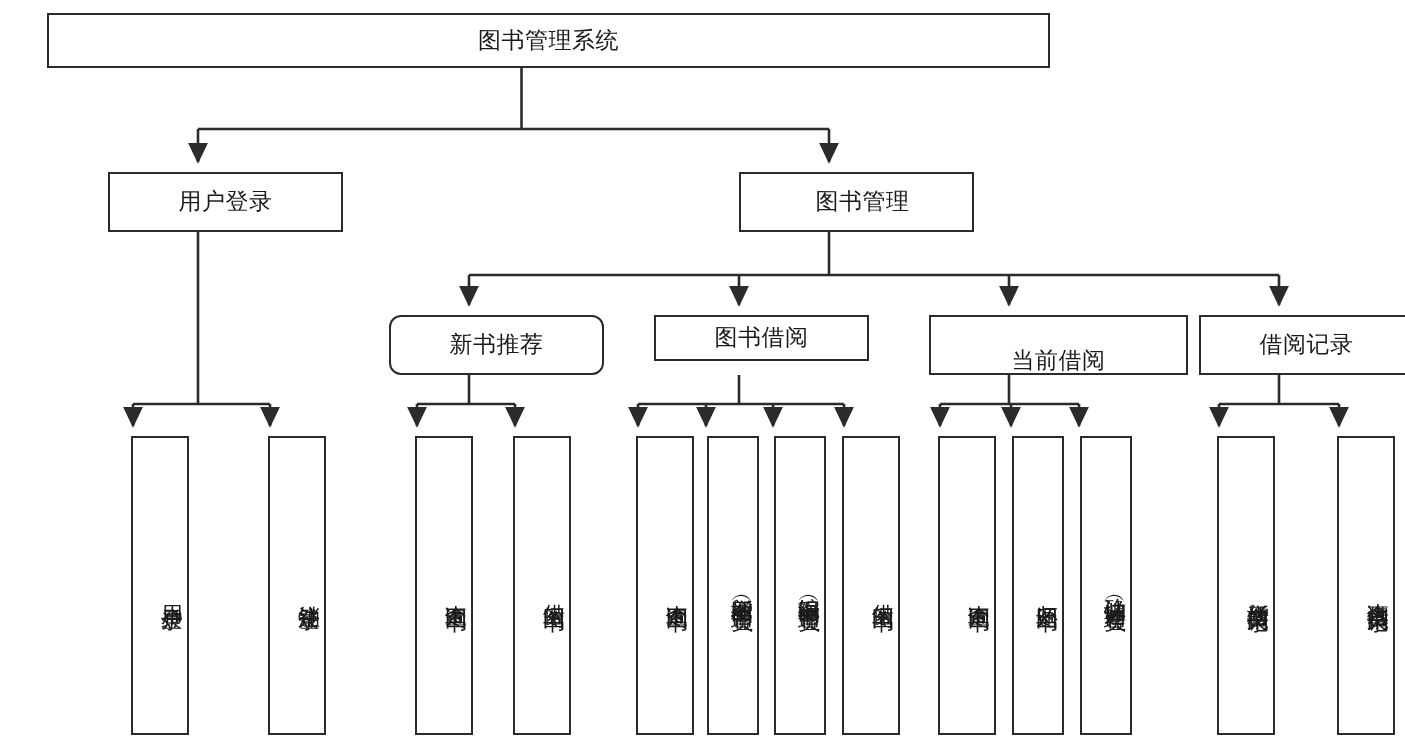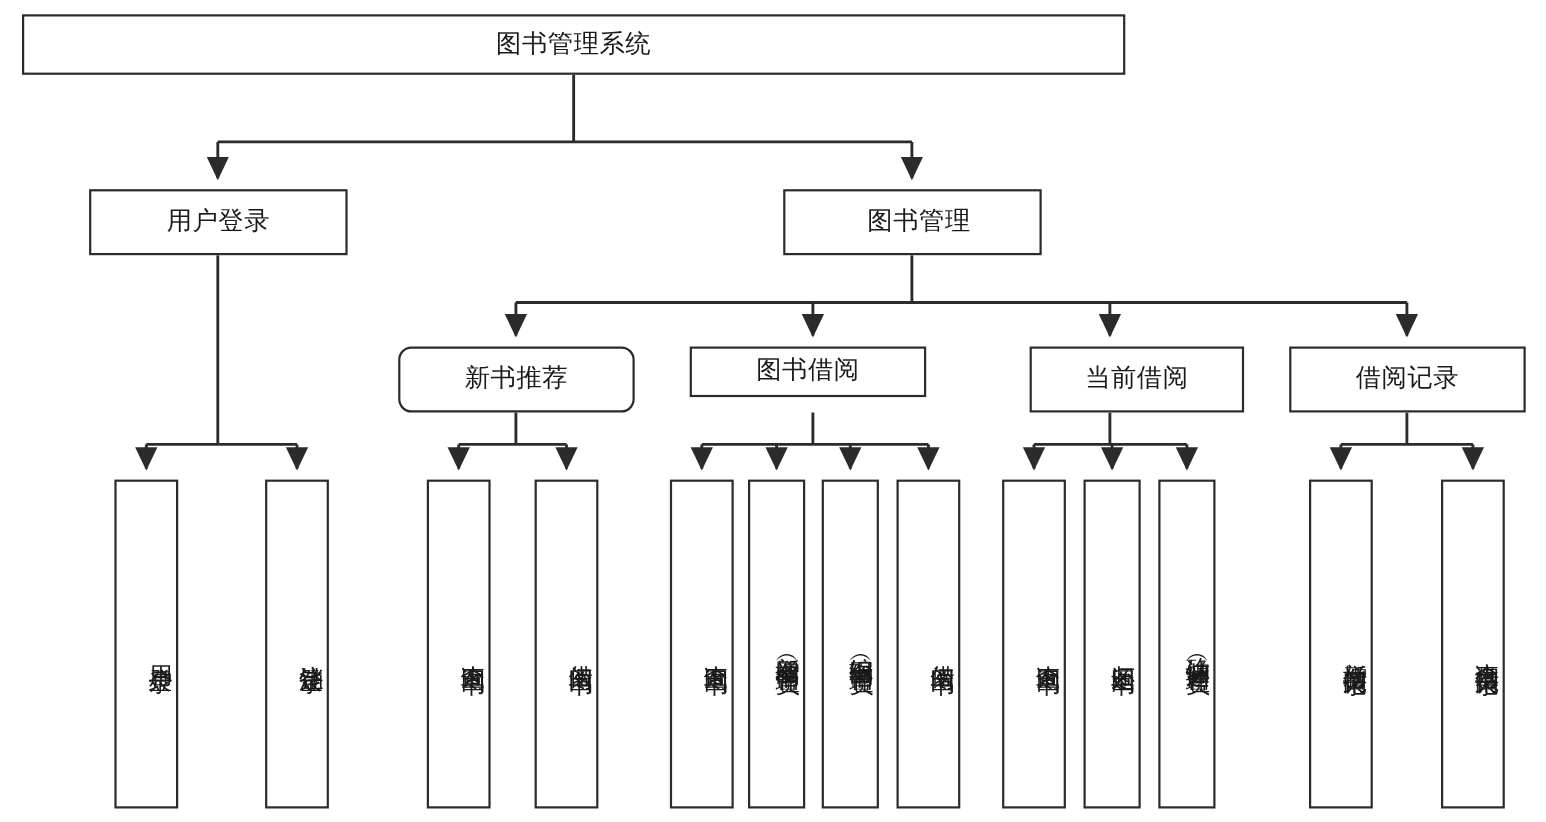--- a/index.html
+++ b/index.html
@@ -24,20 +24,21 @@
   }
   .node {
     position: absolute;
     box-sizing: border-box;
     border: 2.5px solid #2b2b2b;
     background: #ffffff;
     display: flex;
     align-items: center;
     justify-content: center;
     color: #1a1a1a;
+    margin-left: 27px;
   }
   .node-h {
     font-size: 23px;
     letter-spacing: 0.5px;
     line-height: 1.1;
   }
   .node-v {
     writing-mode: vertical-rl;
     text-orientation: upright;
     font-size: 22px;
@@ -127,21 +128,21 @@
   <div class="node node-h" style="left:712px;top:172px;width:235px;height:60px;padding-left:12px;">
     <span>图书管理</span>
   </div>
 
   <div class="node node-h" style="left:362px;top:315px;width:215px;height:60px;border-radius:12px;">
     <span>新书推荐</span>
   </div>
   <div class="node node-h" style="left:627px;top:315px;width:215px;height:46px;">
     <span>图书借阅</span>
   </div>
-  <div class="node node-h" style="left:936px;top:315px;width:195px;height:60px;">
+  <div class="node node-h" style="left:902px;top:315px;width:259px;height:60px;align-items:flex-end;">
     <span>当前借阅</span>
   </div>
   <div class="node node-h" style="left:1172px;top:315px;width:215px;height:60px;">
     <span>借阅记录</span>
   </div>
 
   <div class="node node-v" style="left:104px;top:436px;width:58px;height:299px;">
     <span>用户登录</span>
   </div>
   <div class="node node-v" style="left:241px;top:436px;width:58px;height:299px;">

